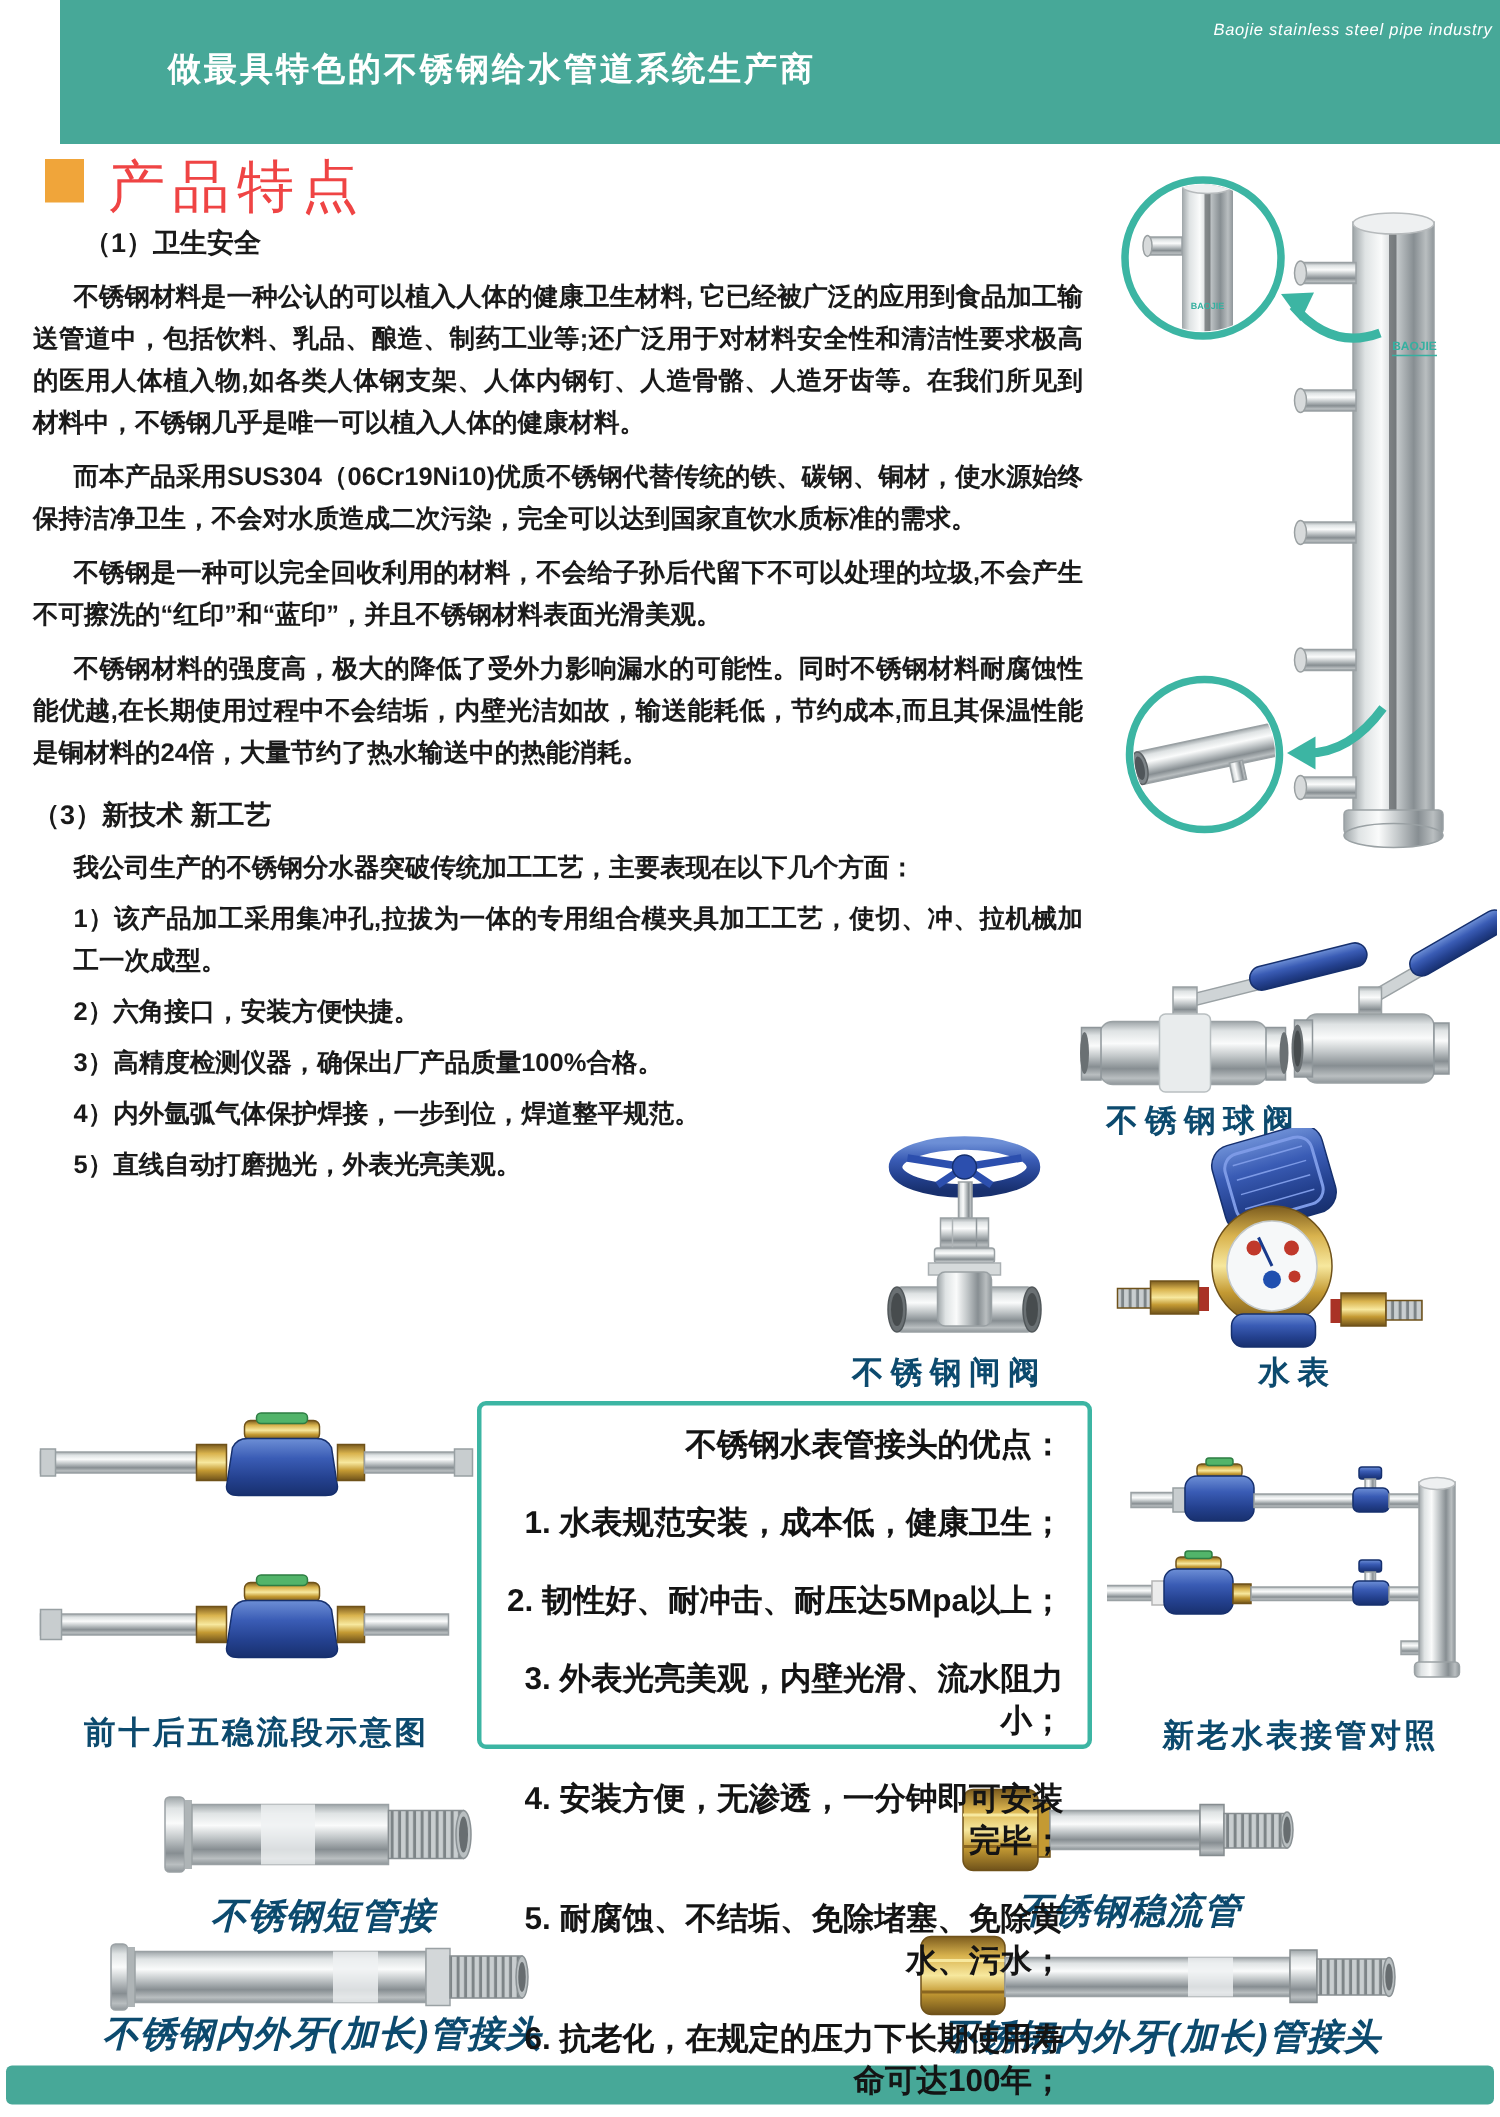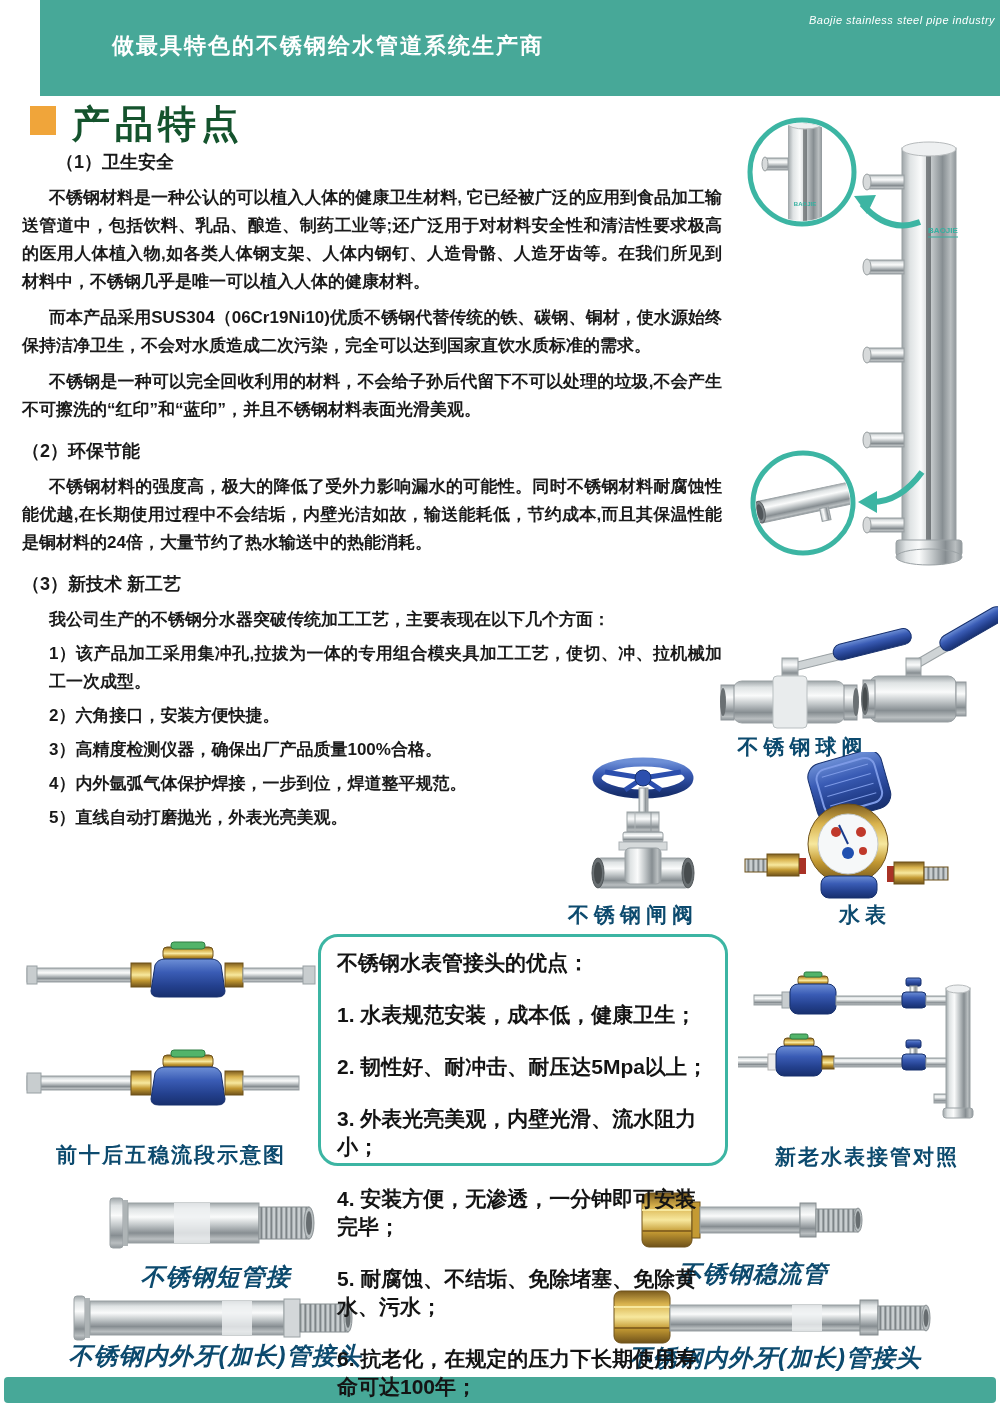--- a/index.html
+++ b/index.html
@@ -8,35 +8,35 @@
   
   .header{position:absolute;left:0;top:0;width:1000px;height:96px;background:#47A898;margin-left:40px;}
   .slogan{position:absolute;left:72px;top:31px;font-size:22px;font-weight:bold;color:#ffffff;letter-spacing:2px;}
   .logo{position:absolute;left:742px;top:12px;width:240px;text-align:center;color:#ffffff;}
   .logo-line{white-space:nowrap;}
   .logo-latin{font-family:"DejaVu Serif","Liberation Serif",serif;font-size:40px;letter-spacing:1px;}
   .logo-cjk{font-size:36px;font-weight:bold;letter-spacing:1px;}
   .logo-tagline{font-size:11px;margin-top:2px;letter-spacing:0.5px;font-style:italic;}
   
   .title-square{position:absolute;left:30px;top:106px;width:26px;height:29px;background:#F0A53A;}
-  .page-title{position:absolute;left:72px;top:99px;font-size:38px;font-weight:bold;color:#14532d;letter-spacing:5px;}
+  .page-title{position:absolute;left:72px;top:99px;font-size:38px;font-weight:normal;color:#ef4444;letter-spacing:5px;}
   
   .content{position:absolute;left:22px;top:146px;width:700px;font-size:17px;line-height:28px;
            text-align:justify;color:#1a1a1a;font-weight:600;}
   .sec-heading{font-size:18px;font-weight:bold;margin-top:13px;}
   .sec-heading:first-child{margin-top:2px;margin-left:34px;}
   .para{margin-top:8px;text-indent:27px;}
   .list-item{margin-top:6px;margin-left:27px;}
   
   .caption{position:absolute;font-weight:bold;color:#0c4a6e;text-align:center;}
   .cap-lg{font-size:21px;letter-spacing:5px;}
   .cap-md{font-size:24px;letter-spacing:1px;font-style:italic;}
   
   .adv-box{position:absolute;left:318px;top:934px;width:372px;height:206px;background:#ffffff;
-           border:3px solid #3CB5A3;border-radius:20px;padding:10px 16px;z-index:5;}
+           border:3px solid #3CB5A3;border-radius:6px;padding:10px 16px;z-index:5;text-align:right;}
   .adv-title{font-size:21px;font-weight:bold;margin-top:2px;}
   .adv-item{font-size:21px;font-weight:700;margin-top:24px;}
   
   .illus{position:absolute;}
   
   .footer-bar{position:absolute;left:4px;top:1377px;width:992px;height:26px;background:#47A898;border-radius:4px;}
 </style>
 </head>
 <body>
 
@@ -90,21 +90,20 @@
   </div>
 
   <div class="title-square"></div>
   <div class="page-title">产品特点</div>
 
   <div class="content">
     <div class="sec-heading">（1）卫生安全</div>
     <div class="para">不锈钢材料是一种公认的可以植入人体的健康卫生材料, 它已经被广泛的应用到食品加工输送管道中，包括饮料、乳品、酿造、制药工业等;还广泛用于对材料安全性和清洁性要求极高的医用人体植入物,如各类人体钢支架、人体内钢钉、人造骨骼、人造牙齿等。在我们所见到材料中，不锈钢几乎是唯一可以植入人体的健康材料。</div>
     <div class="para">而本产品采用SUS304（06Cr19Ni10)优质不锈钢代替传统的铁、碳钢、铜材，使水源始终保持洁净卫生，不会对水质造成二次污染，完全可以达到国家直饮水质标准的需求。</div>
     <div class="para">不锈钢是一种可以完全回收利用的材料，不会给子孙后代留下不可以处理的垃圾,不会产生不可擦洗的“红印”和“蓝印”，并且不锈钢材料表面光滑美观。</div>
-    <div class="sec-heading">（2）环保节能</div>
     <div class="para">不锈钢材料的强度高，极大的降低了受外力影响漏水的可能性。同时不锈钢材料耐腐蚀性能优越,在长期使用过程中不会结垢，内壁光洁如故，输送能耗低，节约成本,而且其保温性能是铜材料的24倍，大量节约了热水输送中的热能消耗。</div>
     <div class="sec-heading">（3）新技术 新工艺</div>
     <div class="para">我公司生产的不锈钢分水器突破传统加工工艺，主要表现在以下几个方面：</div>
     <div class="list-item">1）该产品加工采用集冲孔,拉拔为一体的专用组合模夹具加工工艺，使切、冲、拉机械加工一次成型。</div>
     <div class="list-item">2）六角接口，安装方便快捷。</div>
     <div class="list-item">3）高精度检测仪器，确保出厂产品质量100%合格。</div>
     <div class="list-item">4）内外氩弧气体保护焊接，一步到位，焊道整平规范。</div>
     <div class="list-item">5）直线自动打磨抛光，外表光亮美观。</div>
   </div>
 

